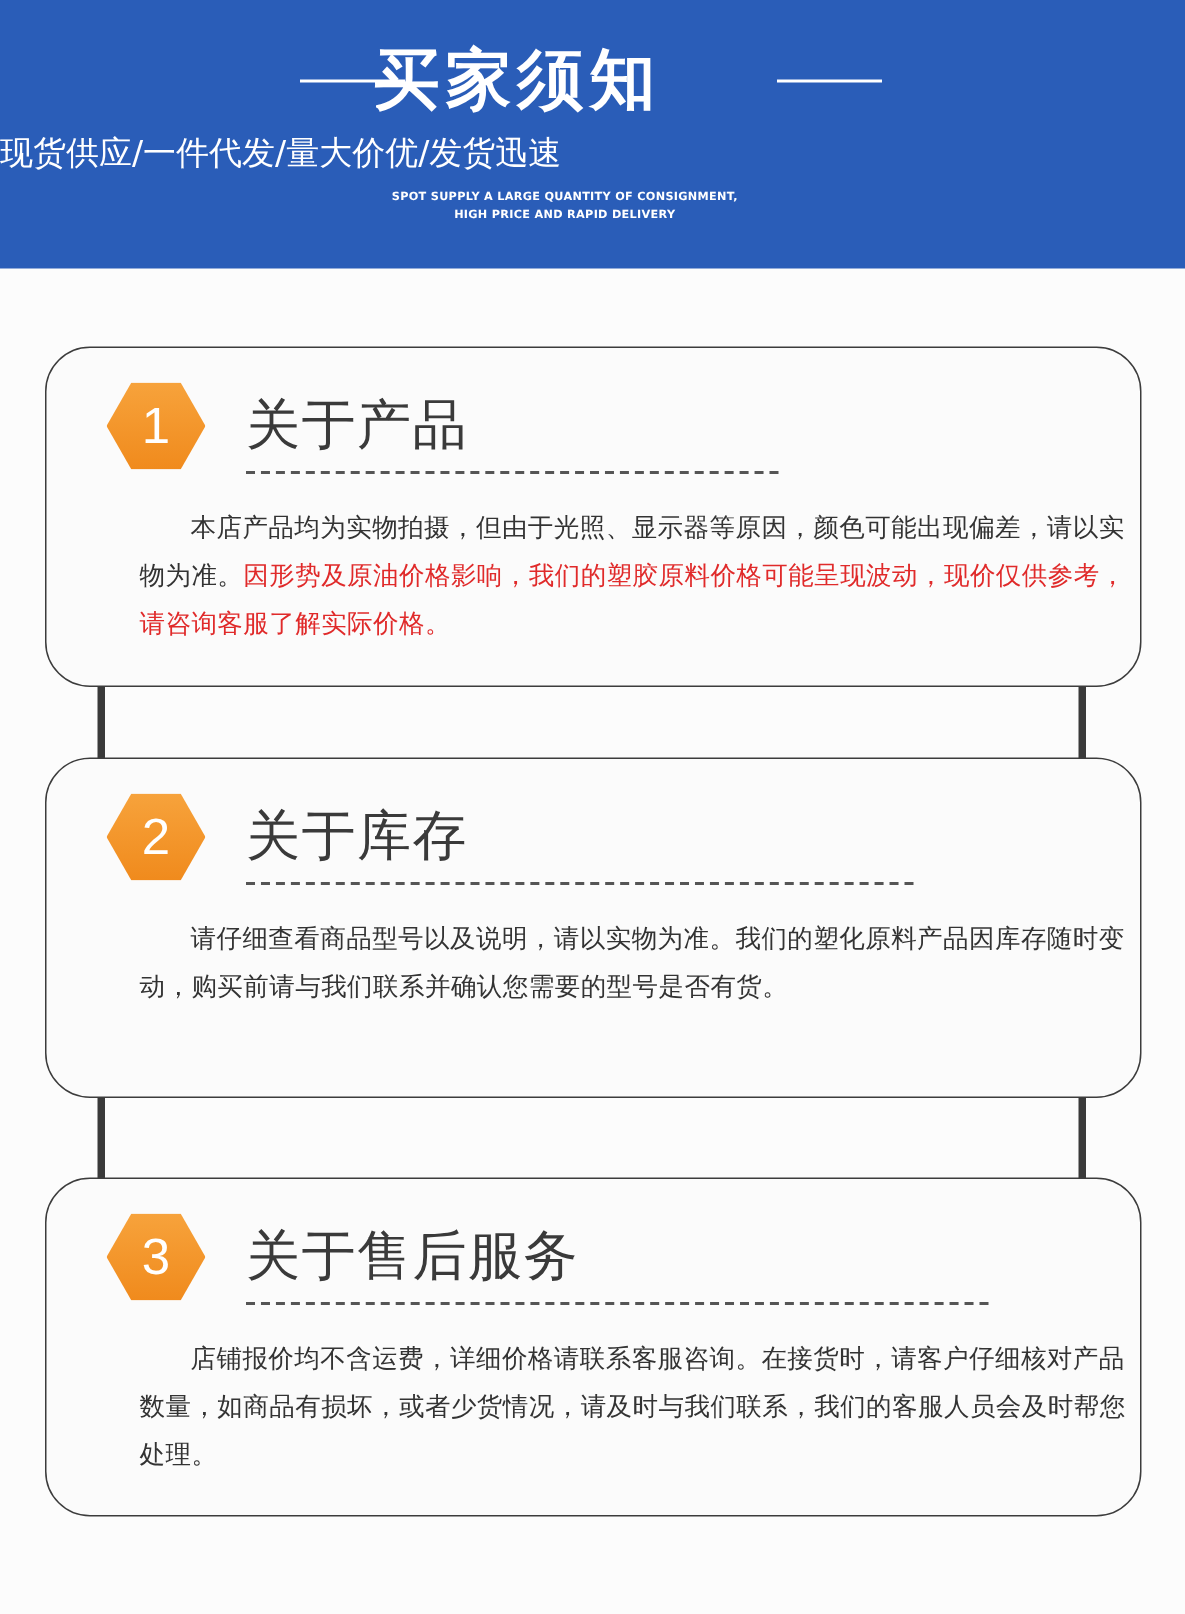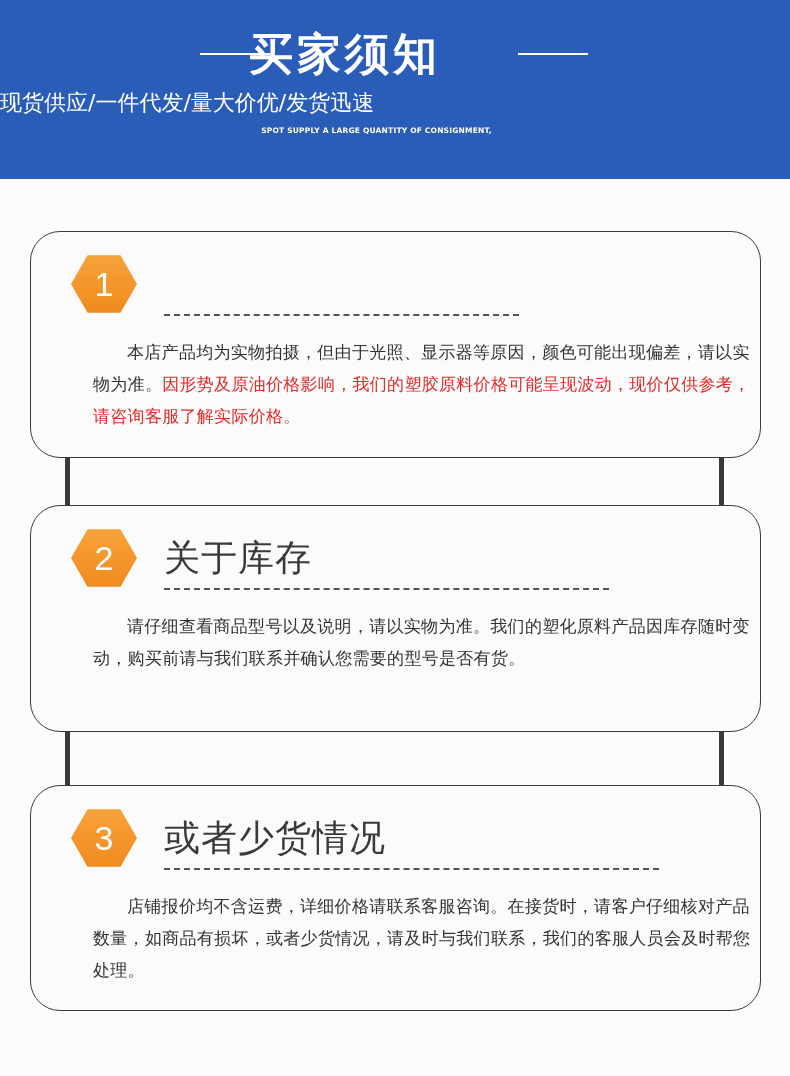--- a/index.html
+++ b/index.html
@@ -38,48 +38,50 @@
 </head>
 <body>
 
 <div class="header">
   <div class="line l"></div>
   <div class="title">买家须知</div>
   <div class="line r"></div>
   <div class="subtitle">现货供应/一件代发/量大价优/发货迅速</div>
   <div class="en">
     <div>SPOT SUPPLY A LARGE QUANTITY OF CONSIGNMENT,</div>
+    <div>HIGH PRICE AND RAPID DELIVERY</div>
   </div>
 </div>
 
 <div class="connector" style="left:65px; top:441px; height:78px;"></div>
 <div class="dot" style="left:62px; top:436px; background:#555;"></div>
 <div class="dot" style="left:62px; top:513px;"></div>
 <div class="connector" style="left:719px; top:441px; height:78px;"></div>
 <div class="dot" style="left:716px; top:436px; background:#555;"></div>
 <div class="dot" style="left:716px; top:513px;"></div>
 
 <div class="connector" style="left:65px; top:720px; height:78px;"></div>
 <div class="dot" style="left:62px; top:715px; background:#555;"></div>
 <div class="dot" style="left:62px; top:792px;"></div>
 <div class="connector" style="left:719px; top:720px; height:78px;"></div>
 <div class="dot" style="left:716px; top:715px; background:#555;"></div>
 <div class="dot" style="left:716px; top:792px;"></div>
 
 <div class="card card1">
   <div class="hex">1</div>
+  <div class="card-title">关于产品</div>
   <div class="dash"></div>
   <div class="card-body"><span>本店产品均为实物拍摄，但由于光照、显示器等原因，颜色可能出现偏差，请以实物为准。</span><span class="red">因形势及原油价格影响，我们的塑胶原料价格可能呈现波动，现价仅供参考，请咨询客服了解实际价格。</span></div>
 </div>
 
 <div class="card card2">
   <div class="hex">2</div>
   <div class="card-title">关于库存</div>
   <div class="dash"></div>
   <div class="card-body"><span>请仔细查看商品型号以及说明，请以实物为准。我们的塑化原料产品因库存随时变动，购买前请与我们联系并确认您需要的型号是否有货。</span></div>
 </div>
 
 <div class="card card3">
   <div class="hex">3</div>
-  <div class="card-title">或者少货情况</div>
+  <div class="card-title">关于售后服务</div>
   <div class="dash"></div>
   <div class="card-body"><span>店铺报价均不含运费，详细价格请联系客服咨询。在接货时，请客户仔细核对产品数量，如商品有损坏，或者少货情况，请及时与我们联系，我们的客服人员会及时帮您处理。</span></div>
 </div>
 
 </body></html>

